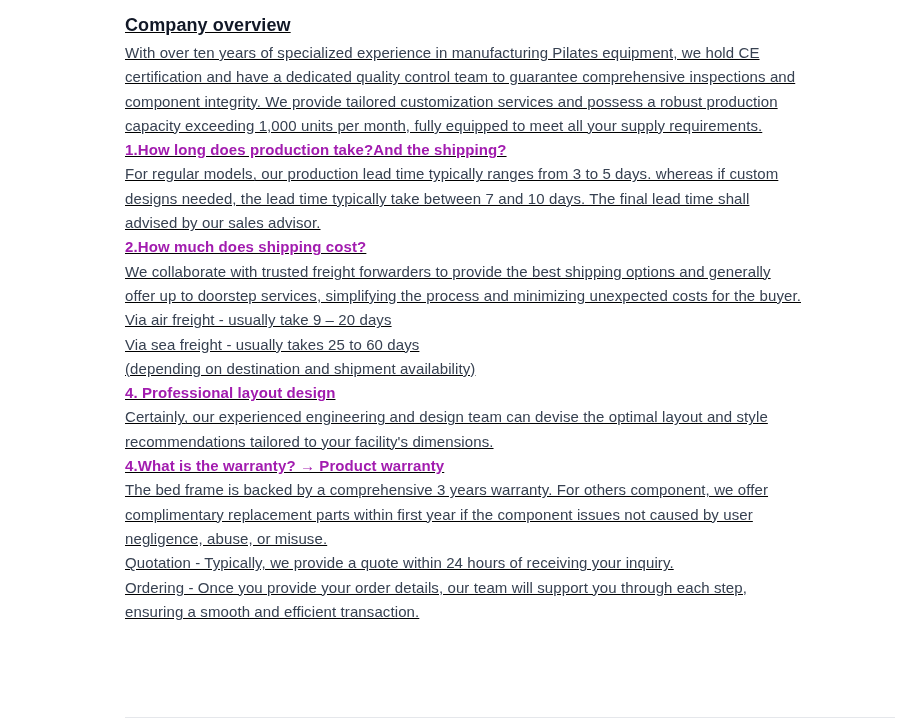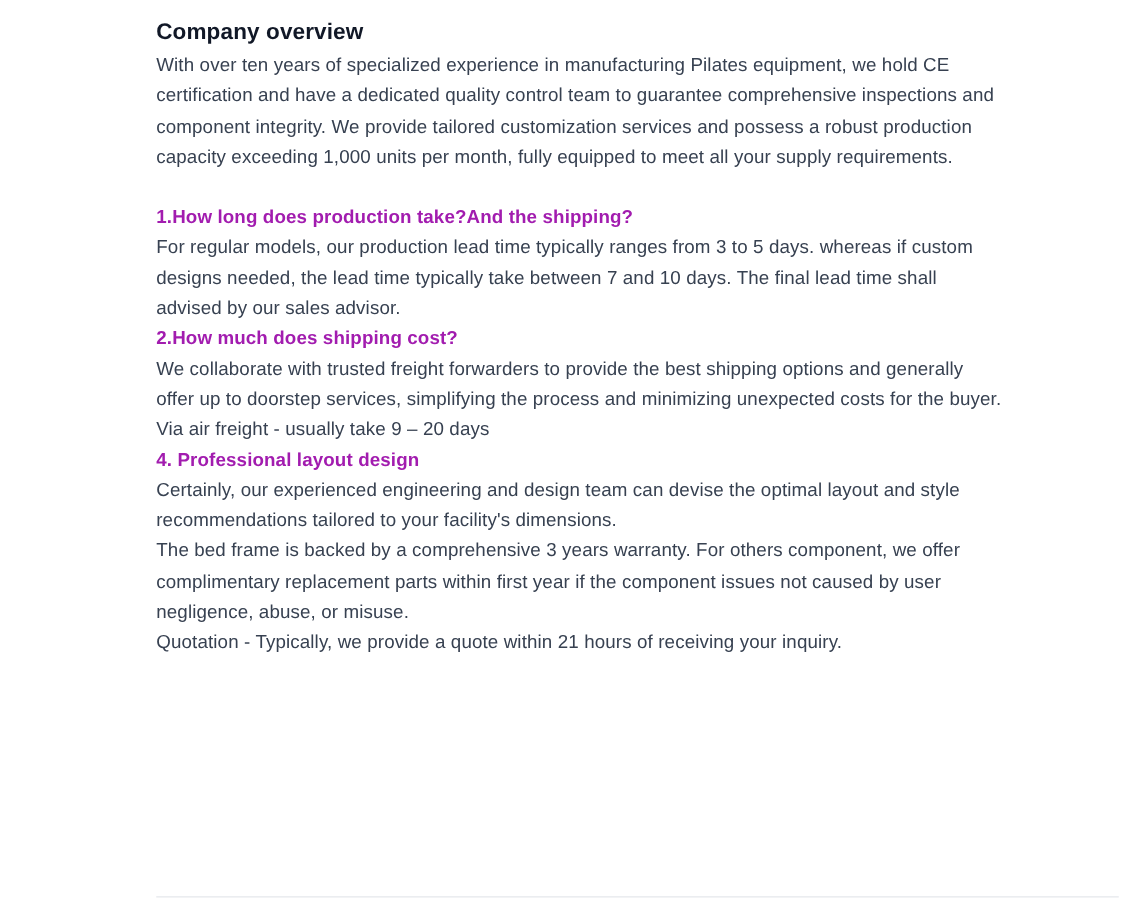--- a/index.html
+++ b/index.html
@@ -9,41 +9,41 @@
     width: 912px;
     height: 721px;
     overflow: hidden;
     font-family: "Liberation Sans", sans-serif;
   }
   .page {
     position: absolute;
     left: 125px;
     top: 11px;
     width: 676px;
+    text-decoration: underline;
   }
   .section-title {
     font-size: 18px;
     font-weight: 700;
     color: #111827;
     line-height: 28px;
     margin: 0 0 2px 0;
     letter-spacing: 0.1px;
   }
   p.body-text, h2.question {
     font-size: 15px;
     line-height: 24.3px;
     margin: 0;
     letter-spacing: 0.1px;
   }
   p.body-text {
     color: #374151;
     font-weight: 400;
   }
   p.intro {
-    margin-bottom: 24px;
   }
   h2.question {
     color: #a21caf;
     font-weight: 700;
   }
   .bottom-divider {
     position: absolute;
     left: 125px;
     top: 717px;
     width: 770px;
@@ -56,20 +56,24 @@
 
 <div class="page">
   <h1 class="section-title">Company overview</h1>
   <p class="body-text intro">With over ten years of specialized experience in manufacturing Pilates equipment, we hold CE certification and have a dedicated quality control team to guarantee comprehensive inspections and component integrity. We provide tailored customization services and possess a robust production capacity exceeding 1,000 units per month, fully equipped to meet all your supply requirements.</p>
   <div id="faq-list">
       <h2 class="question">1.How long does production take?And the shipping?</h2>
       <p class="body-text">For regular models, our production lead time typically ranges from 3 to 5 days. whereas if custom designs needed, the lead time typically take between 7 and 10 days. The final lead time shall advised by our sales advisor.</p>
       <h2 class="question">2.How much does shipping cost?</h2>
       <p class="body-text">We collaborate with trusted freight forwarders to provide the best shipping options and generally offer up to doorstep services, simplifying the process and minimizing unexpected costs for the buyer.</p>
       <p class="body-text">Via air freight - usually take 9 – 20 days</p>
+      <p class="body-text">Via sea freight - usually takes 25 to 60 days</p>
+      <p class="body-text">(depending on destination and shipment availability)</p>
       <h2 class="question">4. Professional layout design</h2>
       <p class="body-text">Certainly, our experienced engineering and design team can devise the optimal layout and style recommendations tailored to your facility's dimensions.</p>
+      <h2 class="question">4.What is the warranty? → Product warranty</h2>
       <p class="body-text">The bed frame is backed by a comprehensive 3 years warranty. For others component, we offer complimentary replacement parts within first year if the component issues not caused by user negligence, abuse, or misuse.</p>
-      <p class="body-text">Quotation - Typically, we provide a quote within 21 hours of receiving your inquiry.</p>
+      <p class="body-text">Quotation - Typically, we provide a quote within 24 hours of receiving your inquiry.</p>
+      <p class="body-text">Ordering - Once you provide your order details, our team will support you through each step, ensuring a smooth and efficient transaction.</p>
     </div>
 </div>
 
 <div class="bottom-divider"></div>
 
 </body></html>

